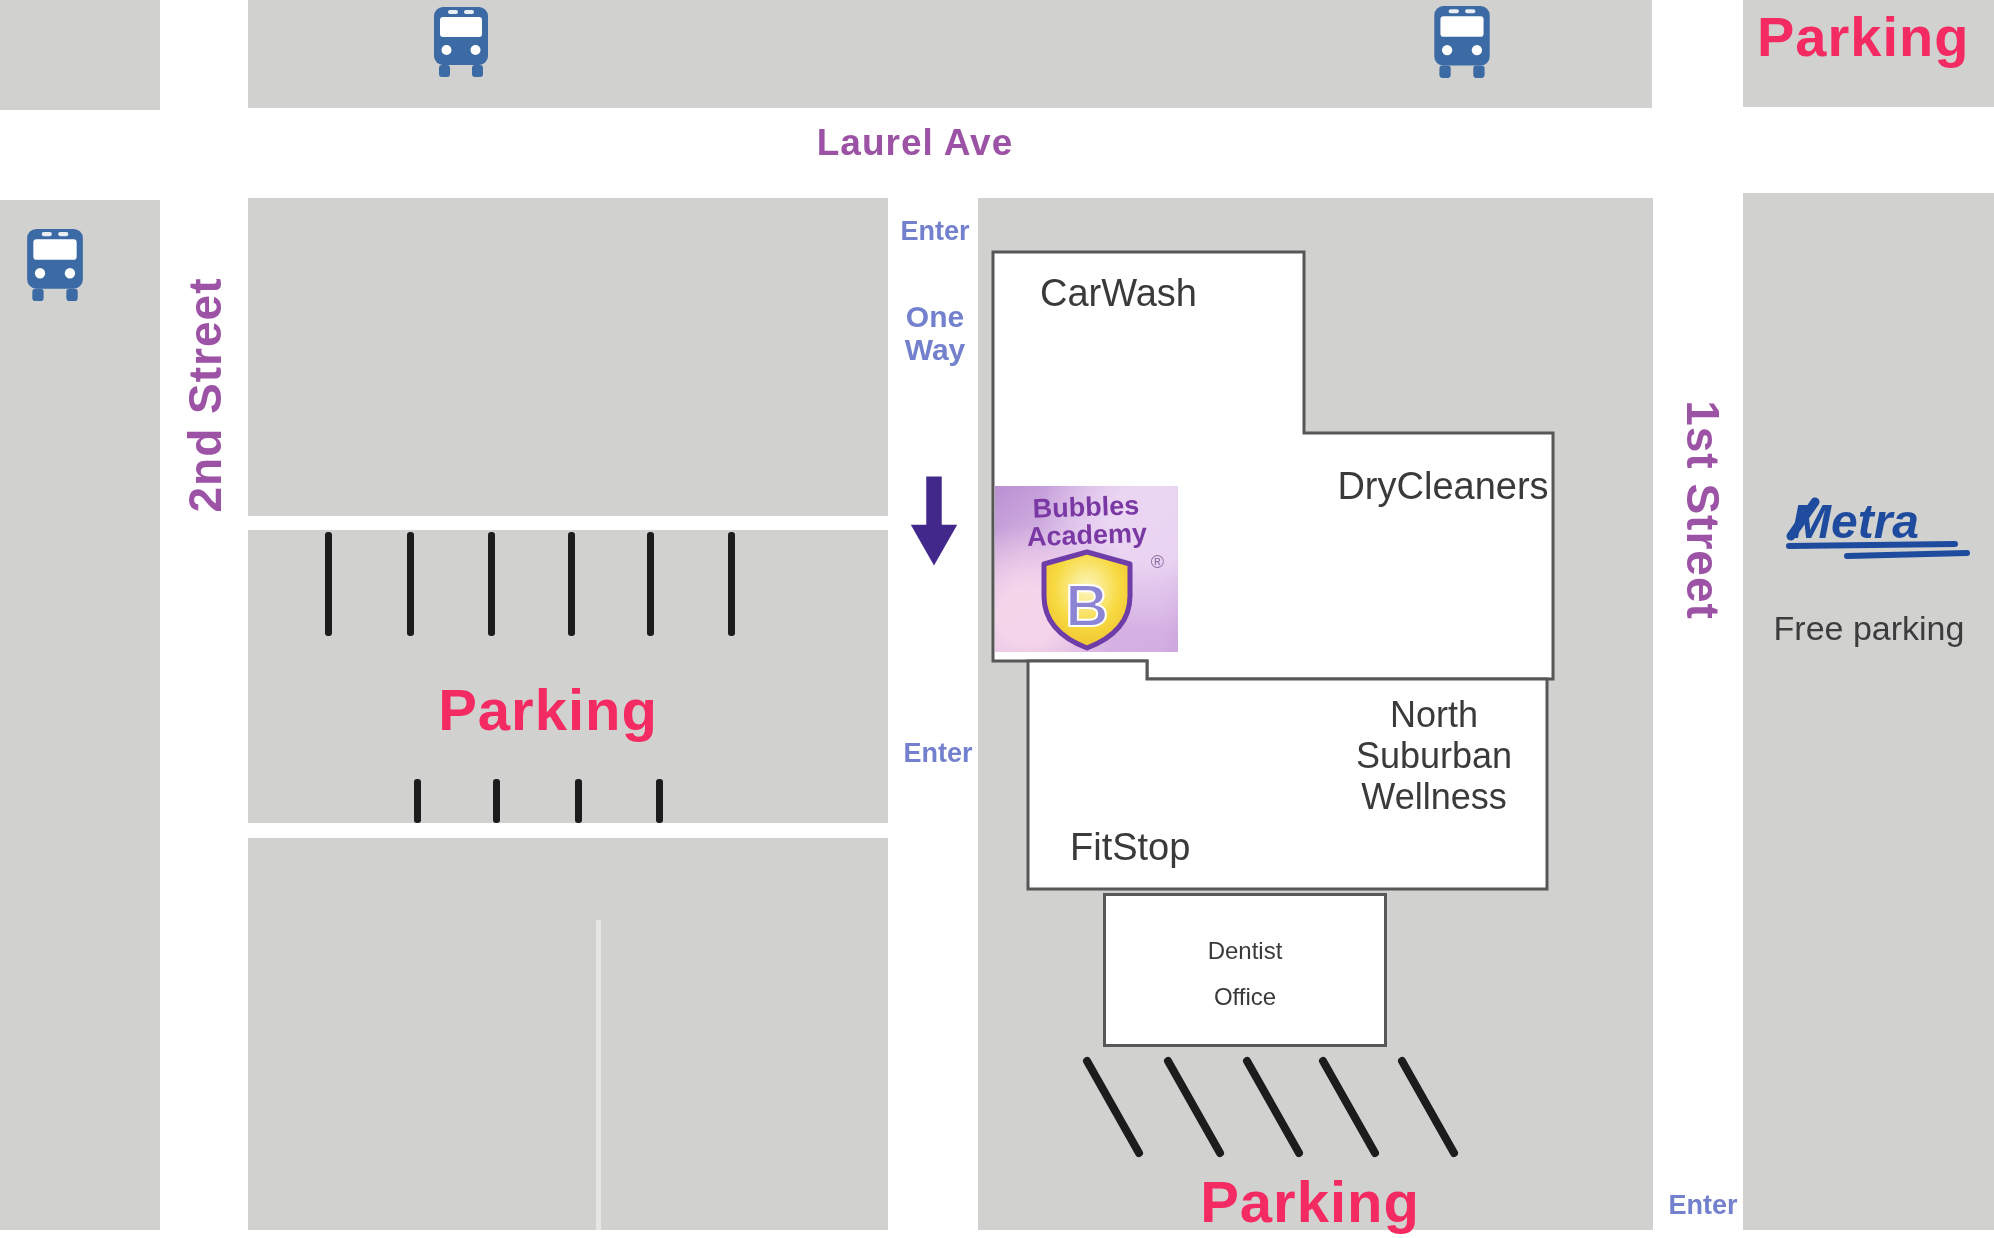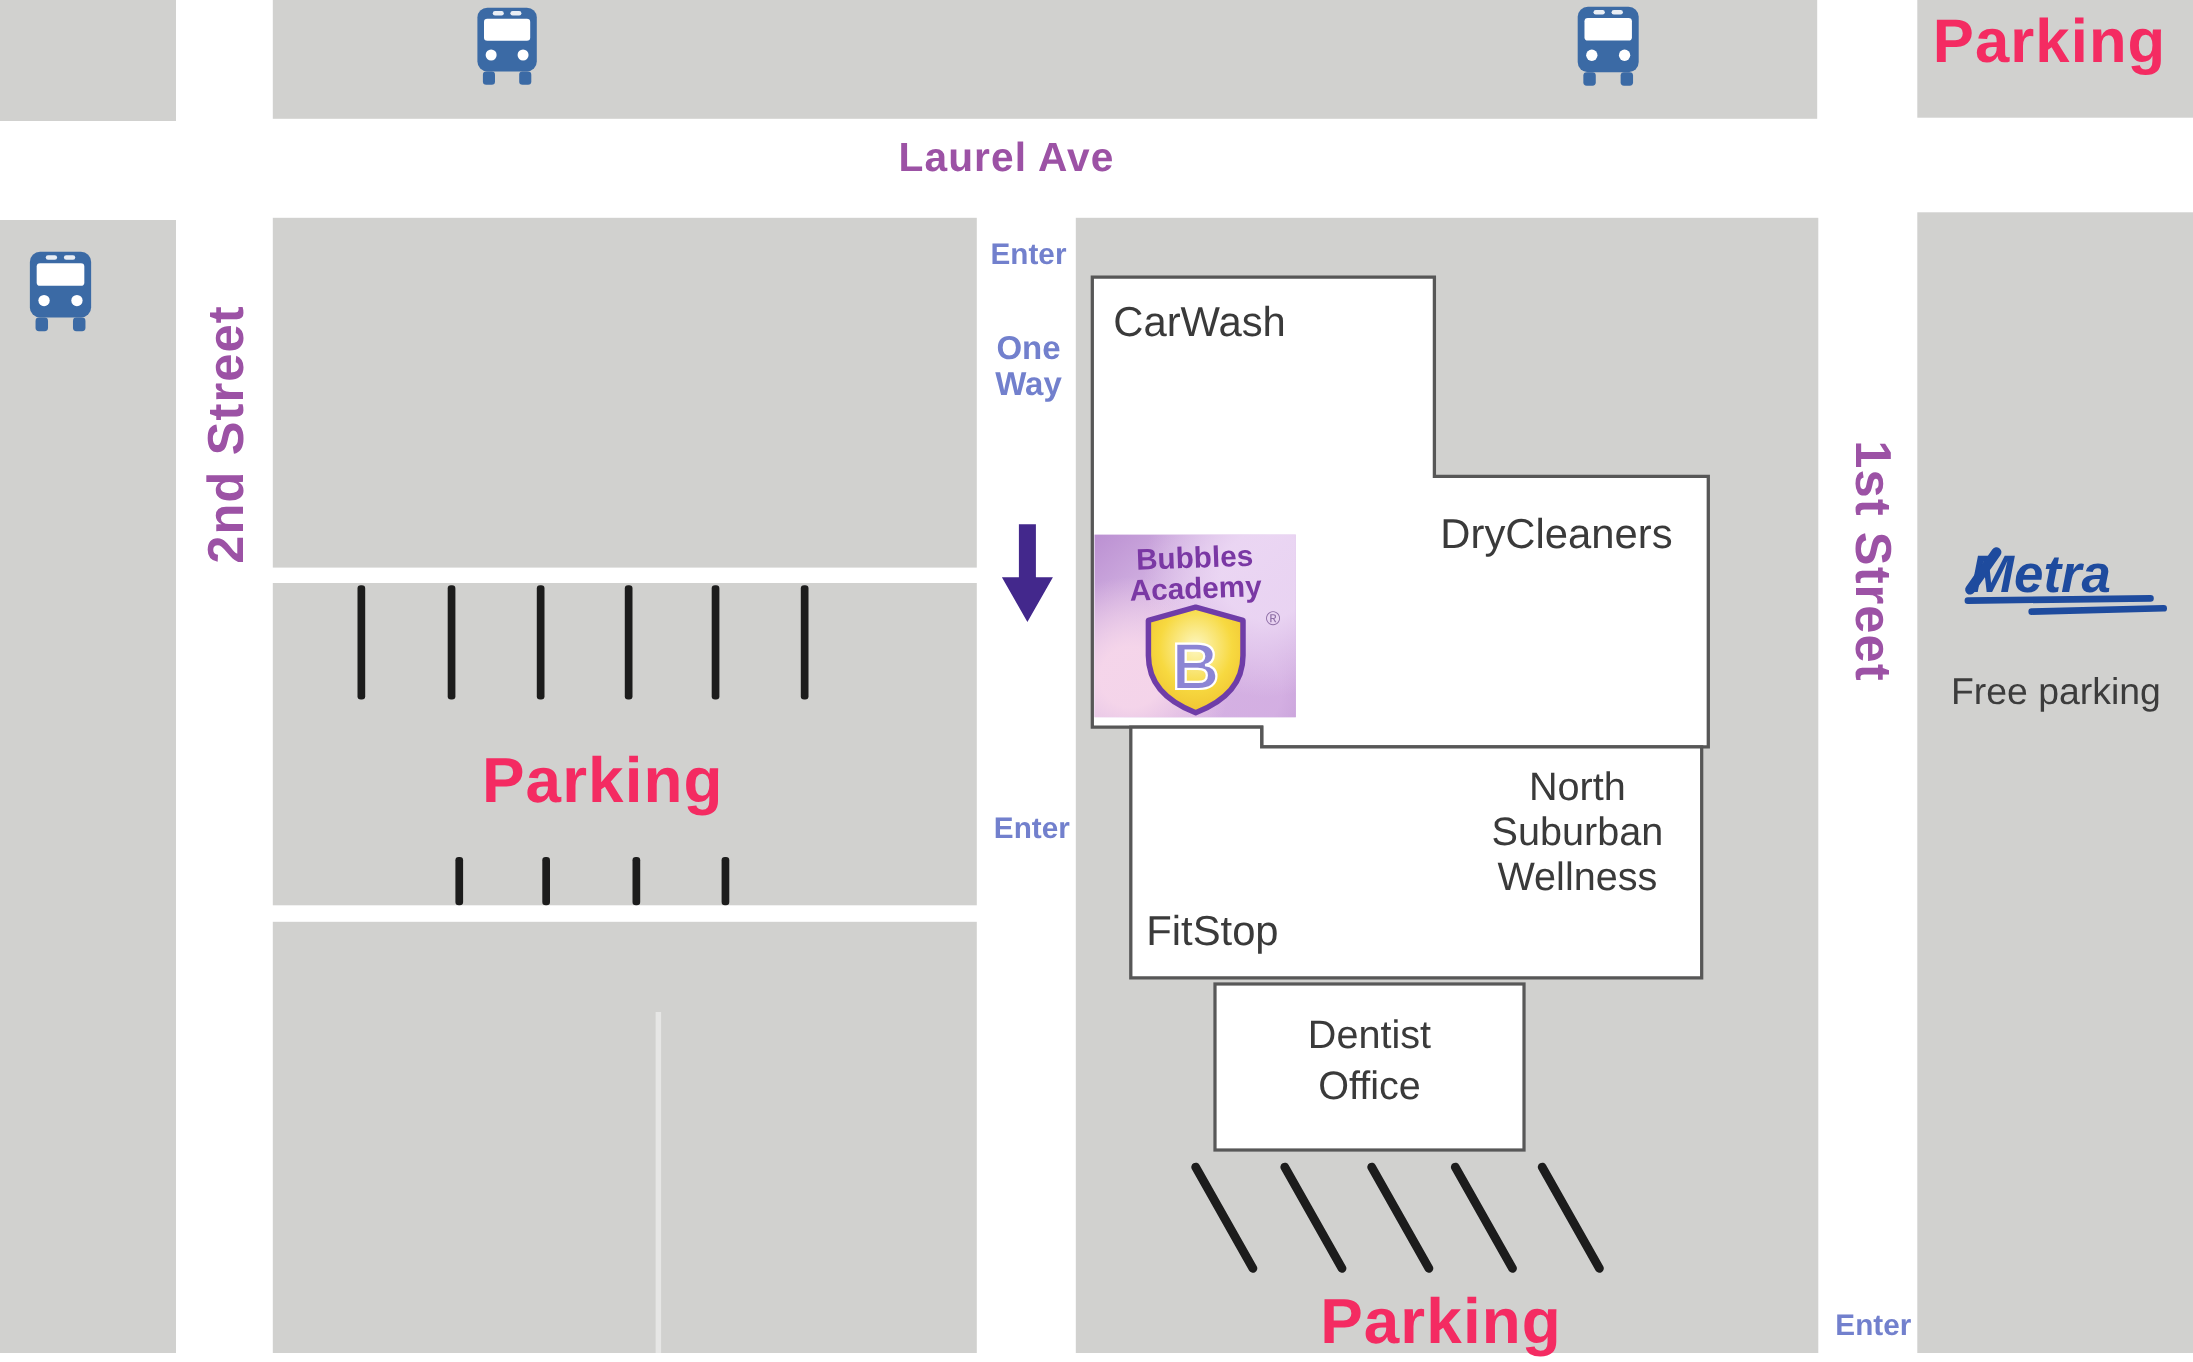--- a/index.html
+++ b/index.html
@@ -12,21 +12,21 @@
   
   .pink{color:#f42b62;font-weight:700;}
   .purple{color:#9c52a5;font-weight:700;}
   .peri{color:#7280cd;font-weight:700;}
   .sign-xl{font-size:55px;letter-spacing:1px;white-space:nowrap;}
   .sign-lot{font-size:58px;letter-spacing:1px;white-space:nowrap;}
   .street-v{font-size:46px;letter-spacing:1px;white-space:nowrap;text-align:center;}
   .enter{font-size:27px;text-align:center;}
   .oneway{font-size:30px;line-height:33px;text-align:center;}
   
-  .bldg-label{color:#3a3a3a;font-size:38px;white-space:nowrap;}
+  .bldg-label{color:#3a3a3a;font-size:38px;white-space:nowrap;margin-left:28px;}
   .bldg-label-c{color:#3a3a3a;text-align:center;}
   .dentist-box{background:#ffffff;border:3px solid #585858;box-sizing:border-box;}
   .tick-l{position:absolute;width:7px;height:104px;background:#1c1c1c;border-radius:3px;}
   .tick-s{position:absolute;width:7px;height:44px;background:#1c1c1c;border-radius:3px;}
   .lane-faint{position:absolute;width:5px;background:#ffffff;opacity:.45;}
   
   .rot-ccw{transform:rotate(-90deg);transform-origin:center;}
   .rot-cw{transform:rotate(90deg);transform-origin:center;}
   
   .logo{
@@ -148,21 +148,21 @@
           <stop offset="55%" stop-color="#f7d940"></stop>
           <stop offset="100%" stop-color="#eebd2d"></stop>
         </radialGradient>
       </defs>
       <path d="M48 4 L91 16 V48 C91 74 74 90 48 100 C22 90 5 74 5 48 V16 Z" fill="url(#gold)" stroke="#6f3da8" stroke-width="5" stroke-linejoin="round"></path>
       <text x="48" y="78" text-anchor="middle" font-family="Liberation Sans, sans-serif" font-size="60" font-weight="bold" fill="#8c85d4" stroke="#ffffff" stroke-width="2">B</text>
     </svg>
   </div>
 
   <div class="abs dentist-box" style="left:1103px;top:893px;width:284px;height:154px;">
-    <div class="bldg-label-c" style="padding-top:22px;font-size:36px;line-height:46px;">
+    <div class="bldg-label-c" style="padding-top:32px;font-size:24px;line-height:46px;">
       <div>Dentist</div>
       <div>Office</div>
     </div>
   </div>
 
   <svg class="abs" style="left:1080px;top:1056px;" width="385" height="102" viewBox="0 0 385 102">
     <g stroke="#1c1c1c" stroke-width="8" stroke-linecap="round">
       <line x1="7" y1="5" x2="59" y2="97"></line>
       <line x1="88" y1="5" x2="140" y2="97"></line>
       <line x1="167" y1="5" x2="219" y2="97"></line>

